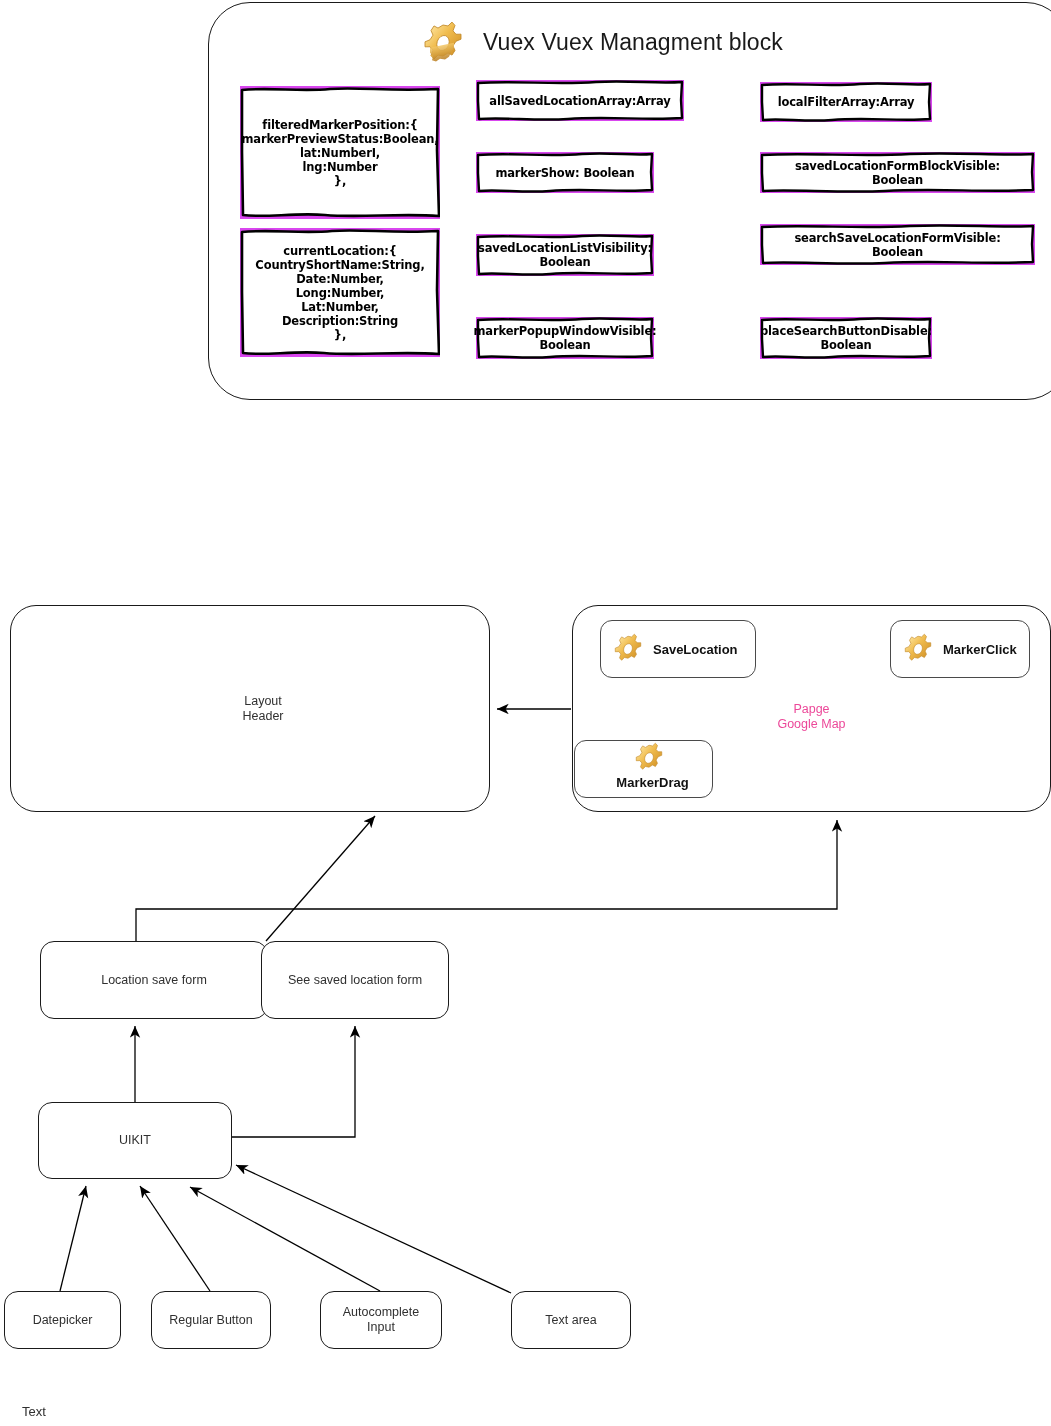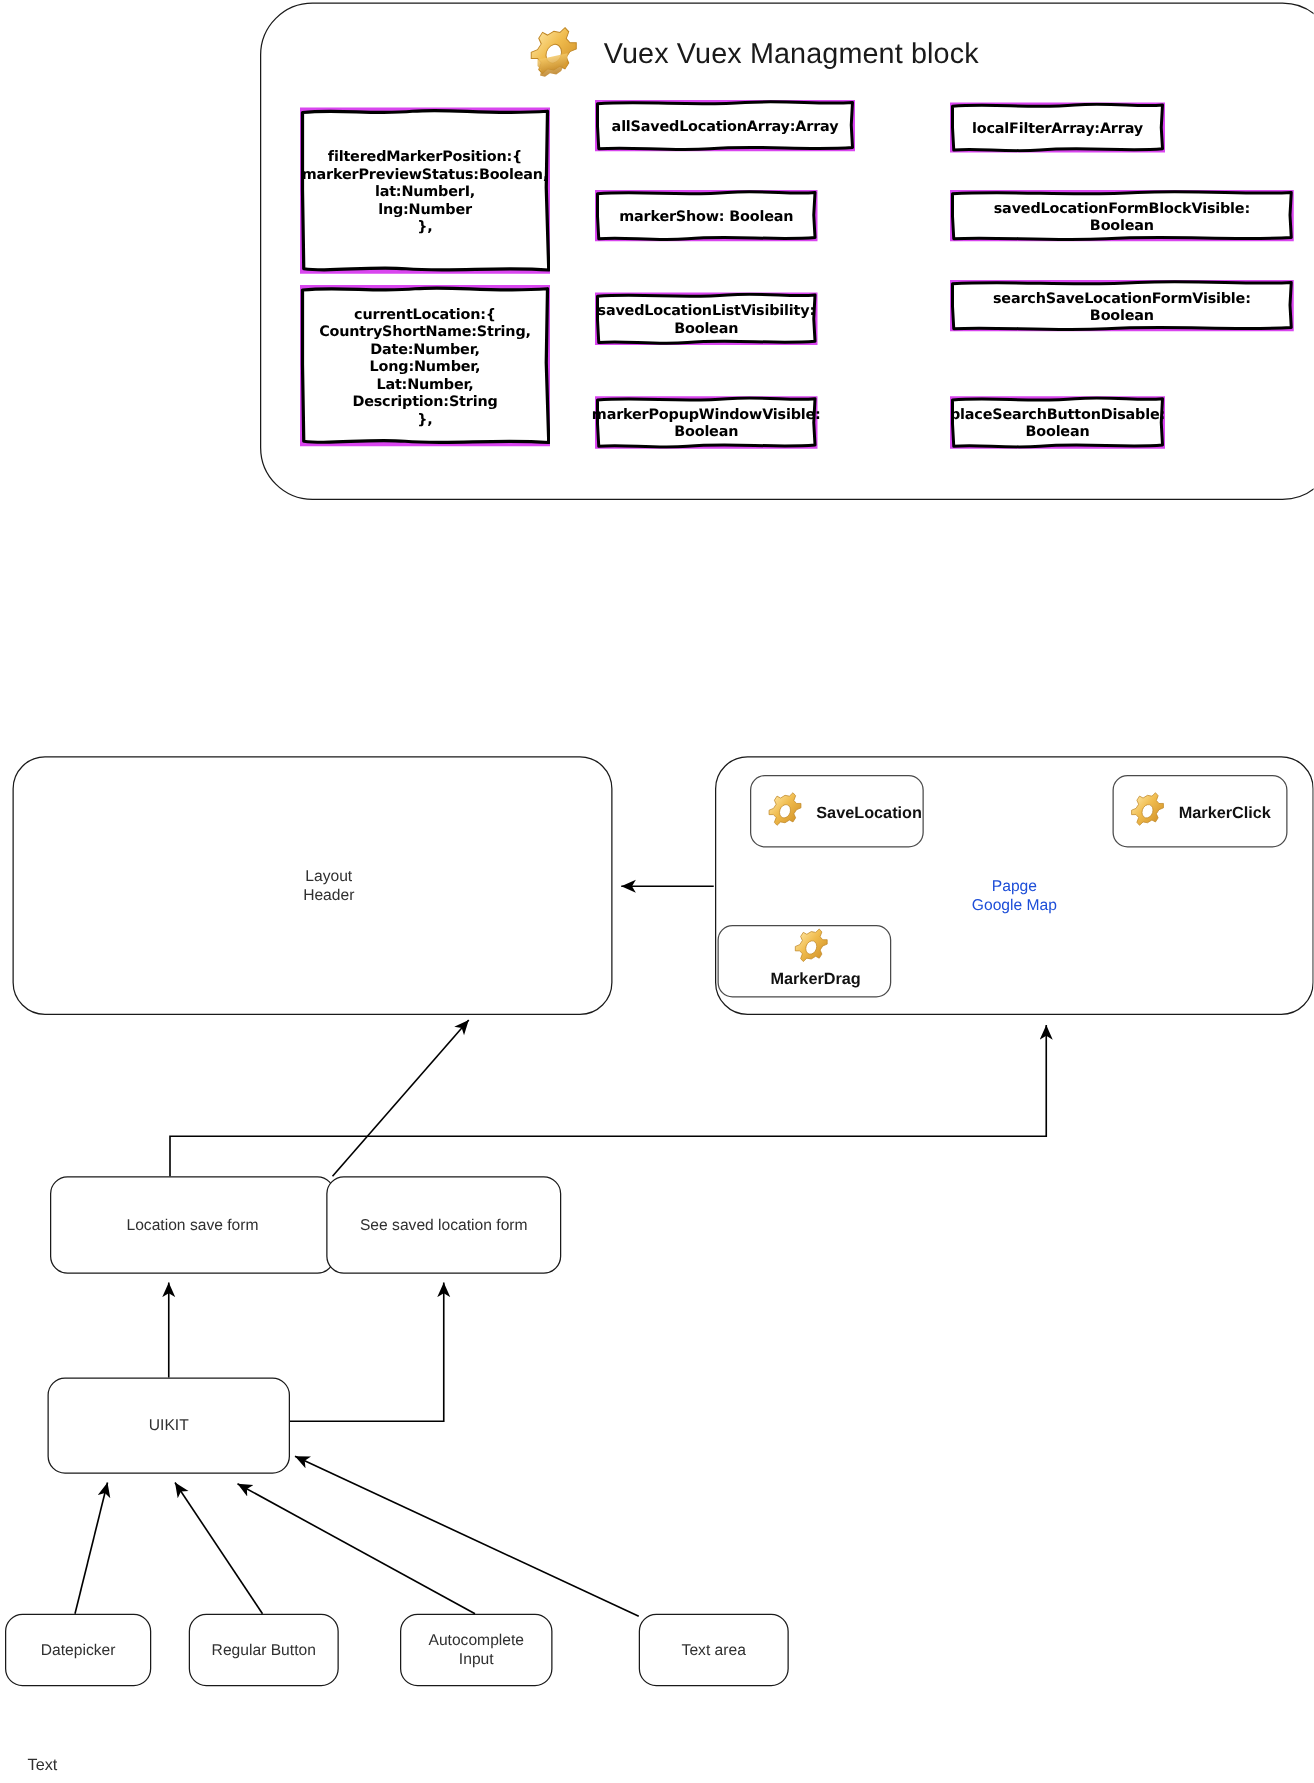--- a/index.html
+++ b/index.html
@@ -101,21 +101,21 @@
   .rbox.big { border-radius: 26px; padding-left: 26px; }
   .rbox.map-panel { border-radius: 26px; }
   .map-label {
     position: absolute;
     left: 0;
     right: 0;
     top: 96px;
     text-align: center;
     font-size: 12.5px;
     line-height: 15px;
-    color: #1d4ed8;
+    color: #ec4899;
     white-space: pre-line;
   }
   .action-chip {
     position: absolute;
     box-sizing: border-box;
     border: 1.1px solid #4a4a4a;
     border-radius: 12px;
     background: #ffffff;
     display: flex;
     align-items: center;
@@ -254,21 +254,21 @@
   <div class="rbox big" style="left:10px; top:605px; width:480px; height:207px;">
     <span>Layout
 Header</span>
   </div>
 
   <div class="rbox map-panel" style="left:572px; top:605px; width:479px; height:207px;">
     <div class="map-label">Papge
 Google Map</div>
   </div>
 
-  <div class="action-chip" style="left:600px; top:620px; width:139px; height:58px;">
+  <div class="action-chip" style="left:600px; top:620px; width:156px; height:58px;">
     <svg class="chip-gear" viewBox="0 0 48 48">
       <g transform="translate(24,24) skewY(-12) translate(-24,-24)">
         <path d="M24 6 l5 2 4-3 3 4 -2 5 3 4 5 1 0 5 -5 1 -3 4 2 5 -3 4 -4 -3 -5 2 -5 -2 -4 3 -3 -4 2 -5 -3 -4 -5 -1 0 -5 5 -1 3 -4 -2 -5 3 -4 4 3z" fill="url(#gg1)" stroke="#c08726" stroke-width="0.8"></path>
         <ellipse cx="24" cy="24" rx="6.2" ry="7.4" fill="#ffffff" stroke="#c08726" stroke-width="0.8"></ellipse>
       </g>
     </svg>
     <span class="chip-label">SaveLocation</span>
   </div>
 
   <div class="action-chip" style="left:890px; top:620px; width:140px; height:58px;">

